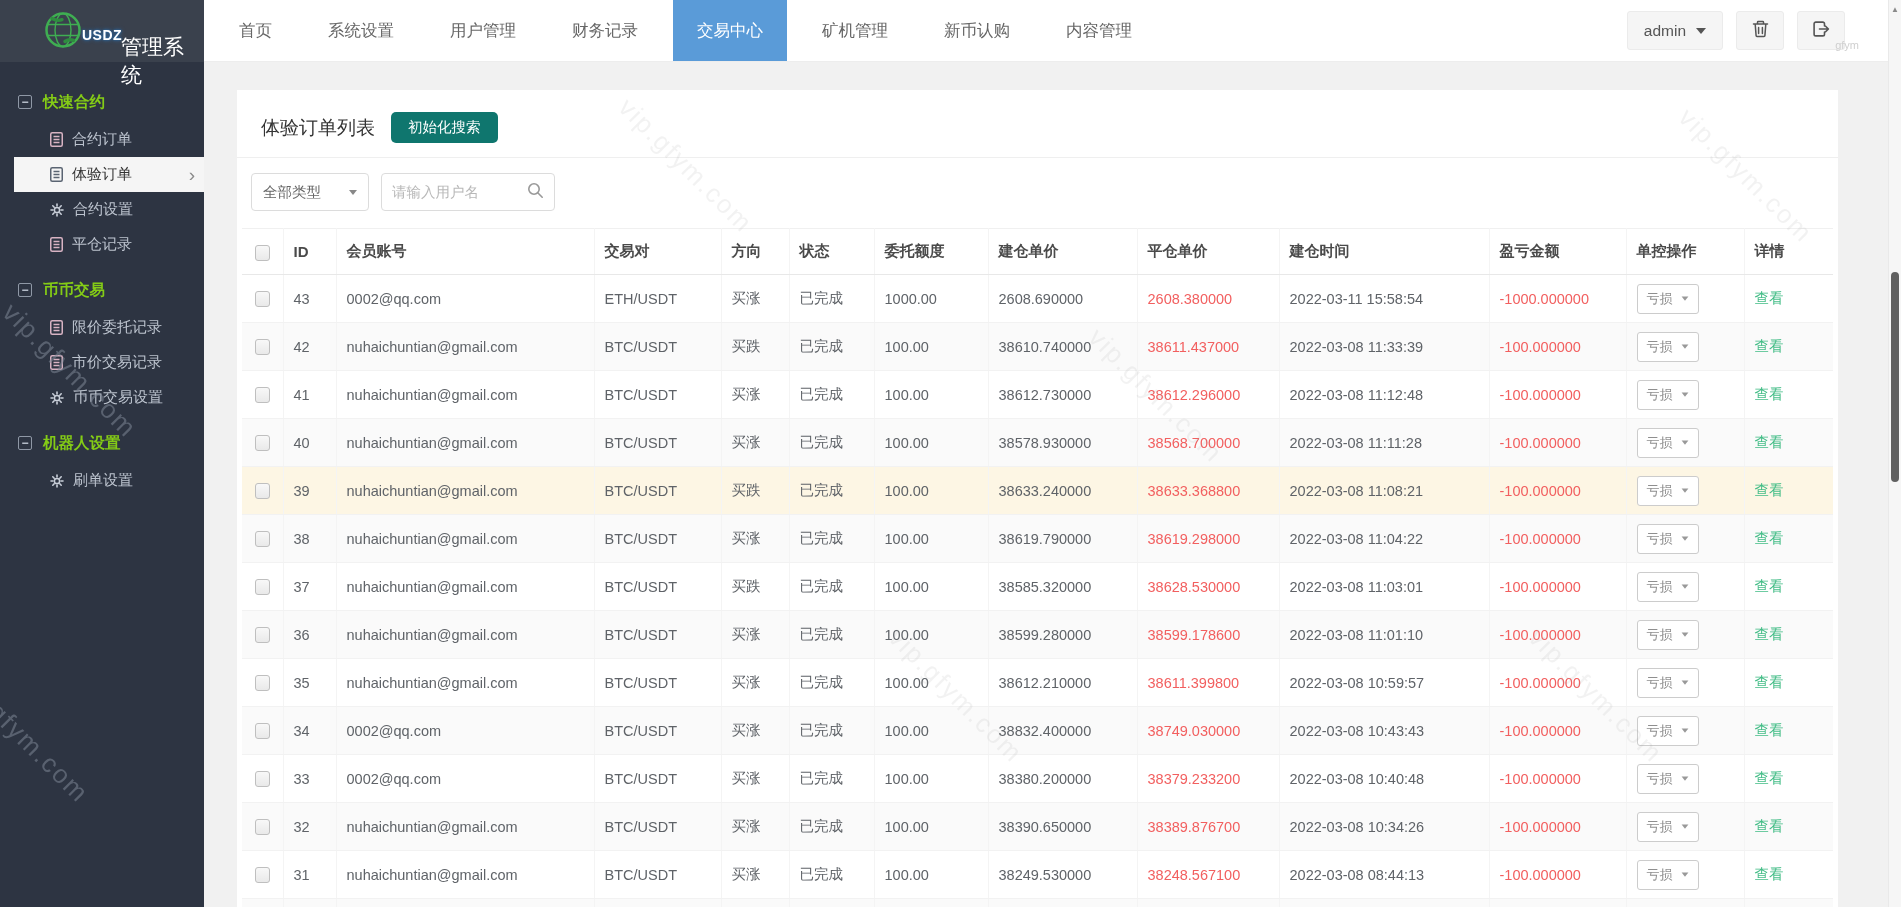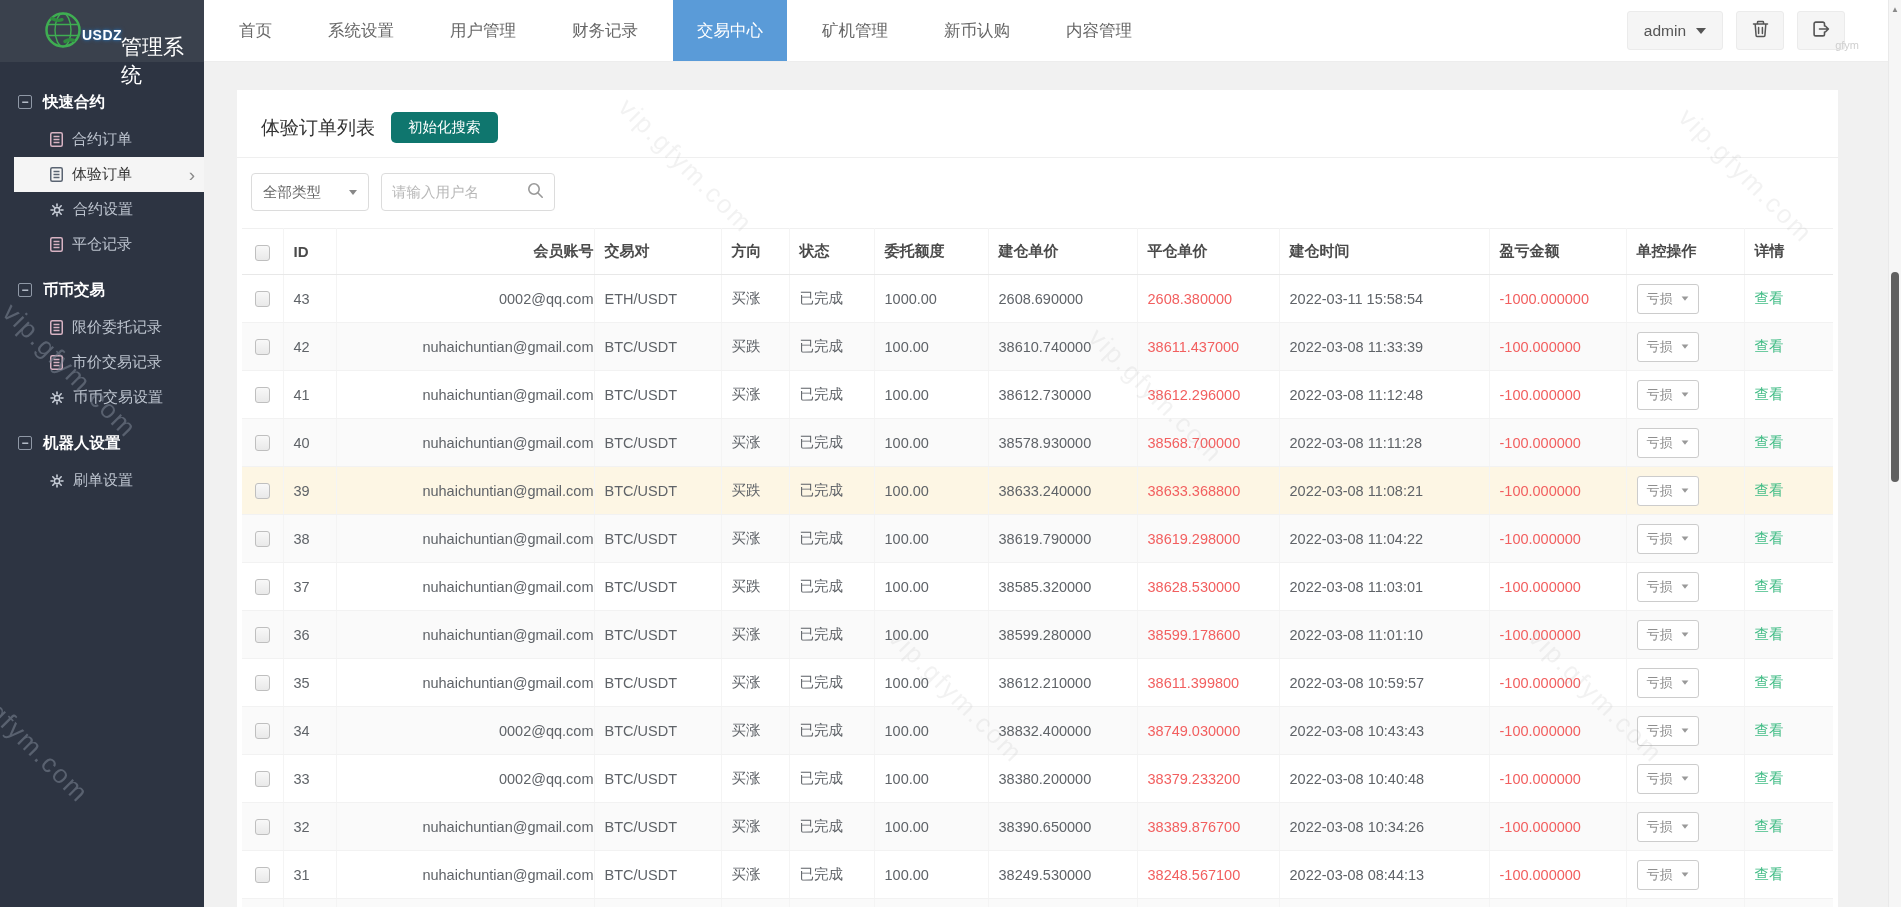--- a/index.html
+++ b/index.html
@@ -25,21 +25,21 @@
           display:flex; align-items:center; justify-content:center; cursor:pointer; color:#555; }
   .admin-btn { padding:0 16px; font-size:15.5px; gap:10px; }
   .caret-down { width:0; height:0; border-left:5px solid transparent; border-right:5px solid transparent;
                 border-top:6px solid #555; display:inline-block; }
   .icon-btn { width:48px; }
   
   .sidebar { position:absolute; left:0; top:62px; width:204px; bottom:0; background:#2d3442;
              z-index:20; padding-top:20px; overflow:hidden; }
   .side-section { margin-bottom:8px; }
   .side-head { display:flex; align-items:center; height:40px; padding-left:18px; gap:11px;
-               color:#ffffff; font-size:15.5px; font-weight:bold; cursor:pointer; }
+               color:#84cc16; font-size:15.5px; font-weight:bold; cursor:pointer; }
   .collapse-icon { width:14px; height:14px; border:1px solid #8f98a6; border-radius:2px;
                    display:inline-flex; align-items:center; justify-content:center;
                    color:#c3cad6; font-size:12px; line-height:1; }
   .collapse-icon::before { content:"−"; margin-top:-1px; }
   .side-item { display:flex; align-items:center; height:35px; padding-left:50px; gap:9px;
                color:#bdc4cf; font-size:15px; cursor:pointer; position:relative; }
   .side-item .icon-list { color:#d8b3c3; display:inline-flex; }
   .side-item .icon-gear { color:#c9cfd9; display:inline-flex; }
   .side-item.active { background:#f5f5f5; color:#333; margin-left:14px; padding-left:36px; }
   .side-item.active .icon-list, .side-item.active .icon-gear { color:#5a6472; }
@@ -71,21 +71,21 @@
               border-top:1px solid #f0f0f0; }
   .tbl th { height:46px; font-size:15px; font-weight:bold; color:#4a4a4a; text-align:left;
             padding-left:10px; border-bottom:1px solid #e8e8e8; background:#fff; }
   .tbl td { height:48px; font-size:14.5px; color:#5f6368; text-align:left; padding-left:10px;
             border-bottom:1px solid #f2f2f2; white-space:nowrap; overflow:hidden; }
   .tbl th + th, .tbl td + td { border-left:1px solid #f4f4f4; }
   .tbl tbody tr:nth-child(even) { background:#fafafa; }
   .tbl tbody tr.hl { background:#fdf6e4; }
   .tbl th:nth-child(1), .tbl td:nth-child(1) { width:41px; text-align:center; padding-left:0; }
   .tbl th:nth-child(2), .tbl td:nth-child(2) { width:53px; }
-  .tbl th:nth-child(3), .tbl td:nth-child(3) { width:258px;text-align:right; }
+  .tbl th:nth-child(3), .tbl td:nth-child(3) { width:258px; }
   .tbl th:nth-child(4), .tbl td:nth-child(4) { width:127px; }
   .tbl th:nth-child(5), .tbl td:nth-child(5) { width:68px; }
   .tbl th:nth-child(6), .tbl td:nth-child(6) { width:85px; }
   .tbl th:nth-child(7), .tbl td:nth-child(7) { width:114px; }
   .tbl th:nth-child(8), .tbl td:nth-child(8) { width:149px; }
   .tbl th:nth-child(9), .tbl td:nth-child(9) { width:142px; }
   .tbl th:nth-child(10), .tbl td:nth-child(10){ width:210px; }
   .tbl th:nth-child(11), .tbl td:nth-child(11){ width:137px; }
   .tbl th:nth-child(12), .tbl td:nth-child(12){ width:118px; }
   .t-green { color:#44bd87; }

